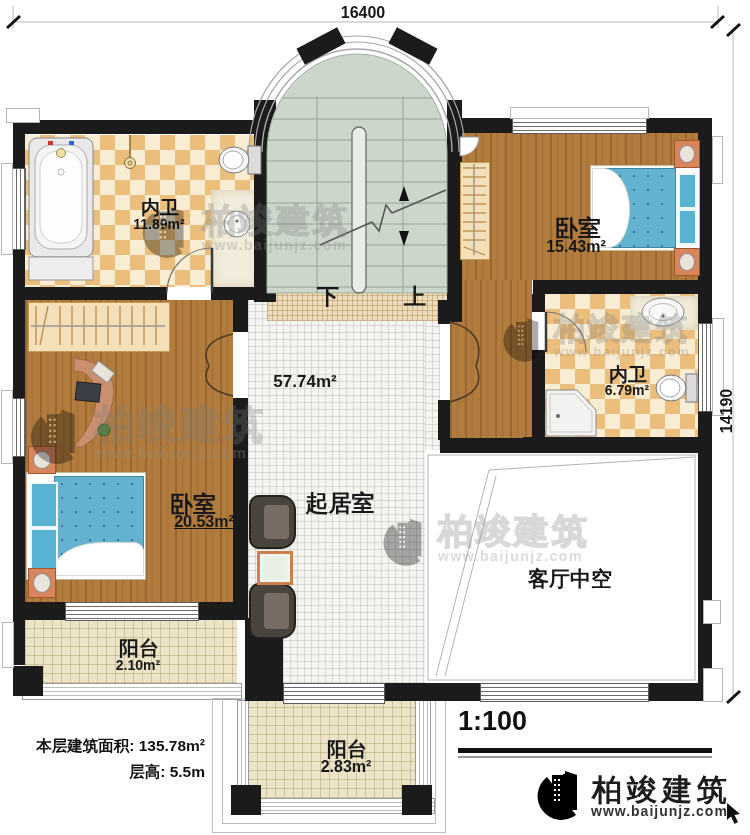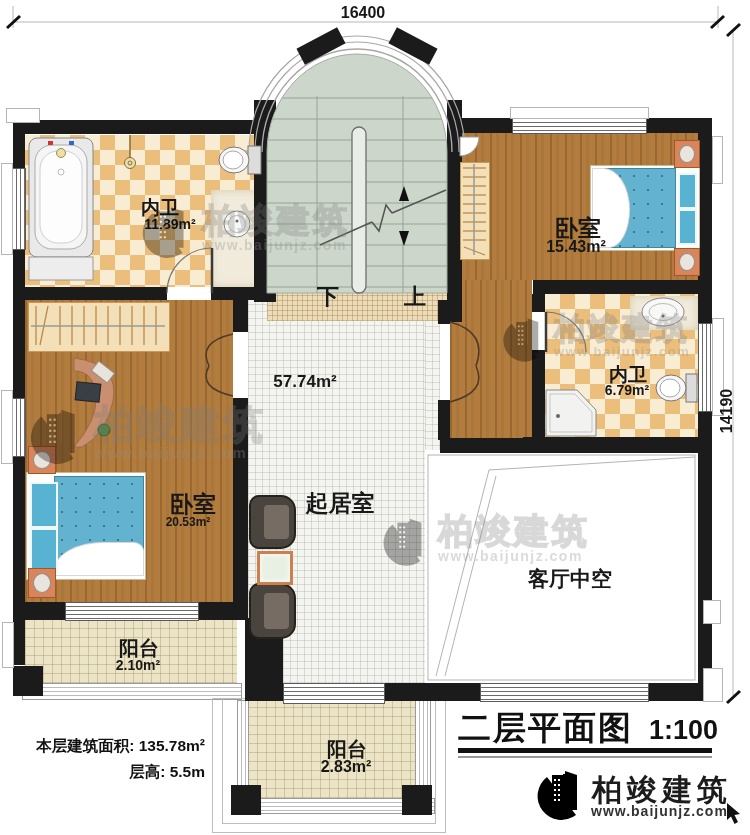--- a/index.html
+++ b/index.html
@@ -309,27 +309,27 @@
     <line x1="7" y1="28" x2="20" y2="16"></line>
     <line x1="711" y1="28" x2="724" y2="16"></line>
     <line x1="727" y1="36" x2="740" y2="24"></line>
     <line x1="727" y1="703" x2="740" y2="691"></line>
   </g>
 
   <path d="M727,803 L727,820 L731,816.5 L734.5,824 L738,822 L734.5,815 L740,814 Z" fill="#111"></path>
 </svg>
 
 <div class="lbl" style="left:160px;top:207px;font-size:19px;">内卫</div>
-<div class="lbl" style="left:170px;top:224px;font-size:14px;">11.89m²</div>
+<div class="lbl" style="left:159px;top:224px;font-size:14px;">11.89m²</div>
 <div class="lbl" style="left:578px;top:228px;font-size:23px;">卧室</div>
 <div class="lbl" style="left:576px;top:247px;font-size:16px;">15.43m²</div>
 <div class="lbl" style="left:628px;top:374px;font-size:19px;">内卫</div>
 <div class="lbl" style="left:627px;top:390px;font-size:14px;">6.79m²</div>
 <div class="lbl" style="left:193px;top:504px;font-size:23px;">卧室</div>
-<div class="lbl" style="left:188px;top:522px;font-size:12px;">20.53m²</div>
+<div class="lbl" style="left:204px;top:522px;font-size:16px;text-decoration:underline;">20.53m²</div>
 <div class="lbl" style="left:340px;top:503px;font-size:23px;">起居室</div>
 <div class="lbl" style="left:305px;top:381px;font-size:17px;">57.74m²</div>
 <div class="lbl" style="left:570px;top:578px;font-size:21px;">客厅中空</div>
 <div class="lbl" style="left:139px;top:648px;font-size:20px;">阳台</div>
 <div class="lbl" style="left:138px;top:665px;font-size:14px;">2.10m²</div>
 <div class="lbl" style="left:347px;top:749px;font-size:20px;">阳台</div>
 <div class="lbl" style="left:346px;top:767px;font-size:16px;">2.83m²</div>
 <div class="lbl" style="left:328px;top:297px;font-size:22px;">下</div>
 <div class="lbl" style="left:415px;top:297px;font-size:22px;">上</div>
 <div class="lbl" style="left:363px;top:13px;font-size:16px;">16400</div>
@@ -375,21 +375,20 @@
 <div class="a" style="left:30px;top:736px;width:175px;text-align:right;font-weight:bold;font-size:15.5px;color:#111;white-space:nowrap;">
   <span>本层建筑面积:</span>
   <span>135.78m²</span>
 </div>
 <div class="a" style="left:30px;top:762px;width:175px;text-align:right;font-weight:bold;font-size:15.5px;color:#111;white-space:nowrap;">
   <span>层高:</span>
   <span>5.5m</span>
 </div>
 
 <div class="title-row" style="left:458px;top:706px;">
-  <span style="font-size:33px;font-weight:bold;letter-spacing:2px;white-space:nowrap;">二层平面图</span>
   <span style="font-size:27px;font-weight:bold;white-space:nowrap;">1:100</span>
 </div>
 <div class="a" style="left:458px;top:748px;width:254px;height:5px;background:#111;"></div>
 <div class="a" style="left:458px;top:756px;width:254px;height:2px;background:#999;"></div>
 
 <div class="a" style="left:536px;top:764px;width:52px;height:56px;">
   <svg width="52" height="56" class="logo-color">
       <use href="#glyph"></use>
     </svg>
 </div>

